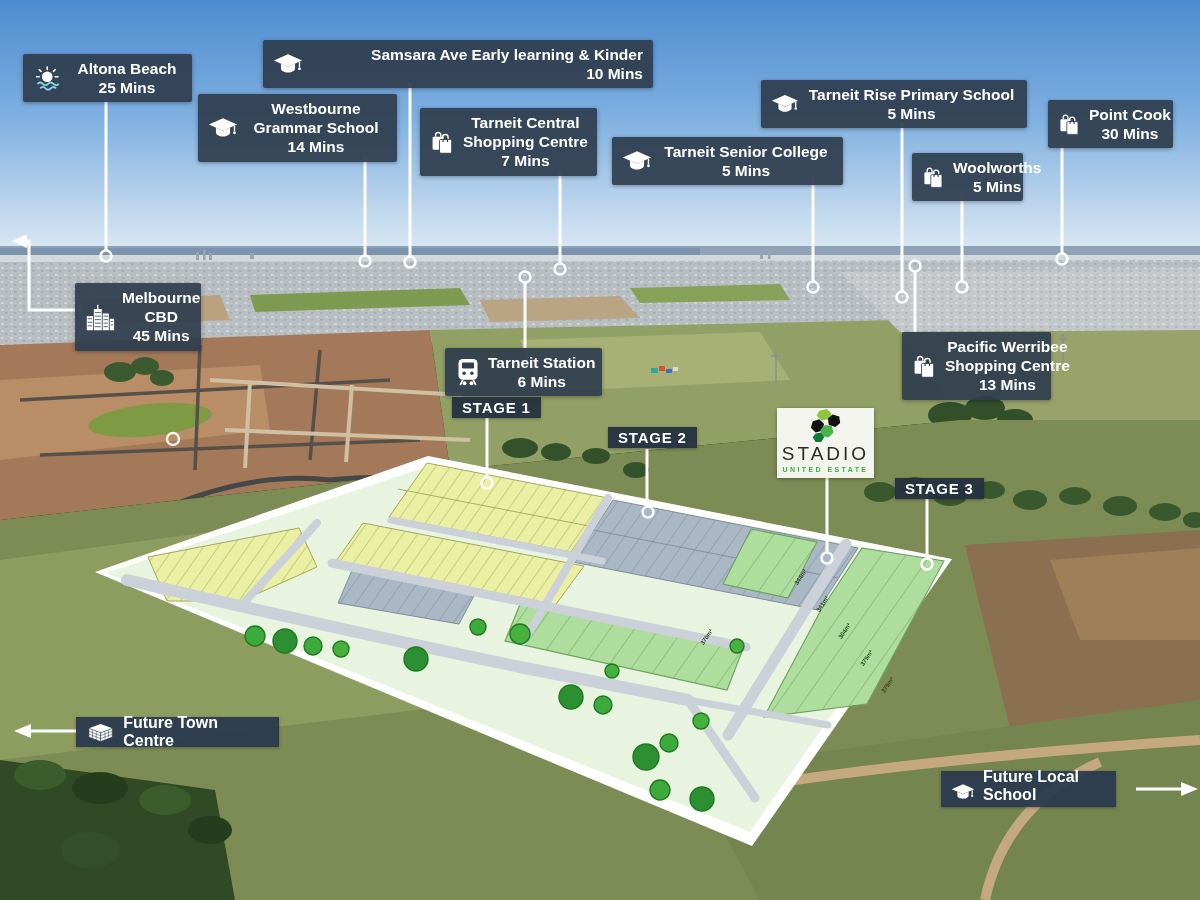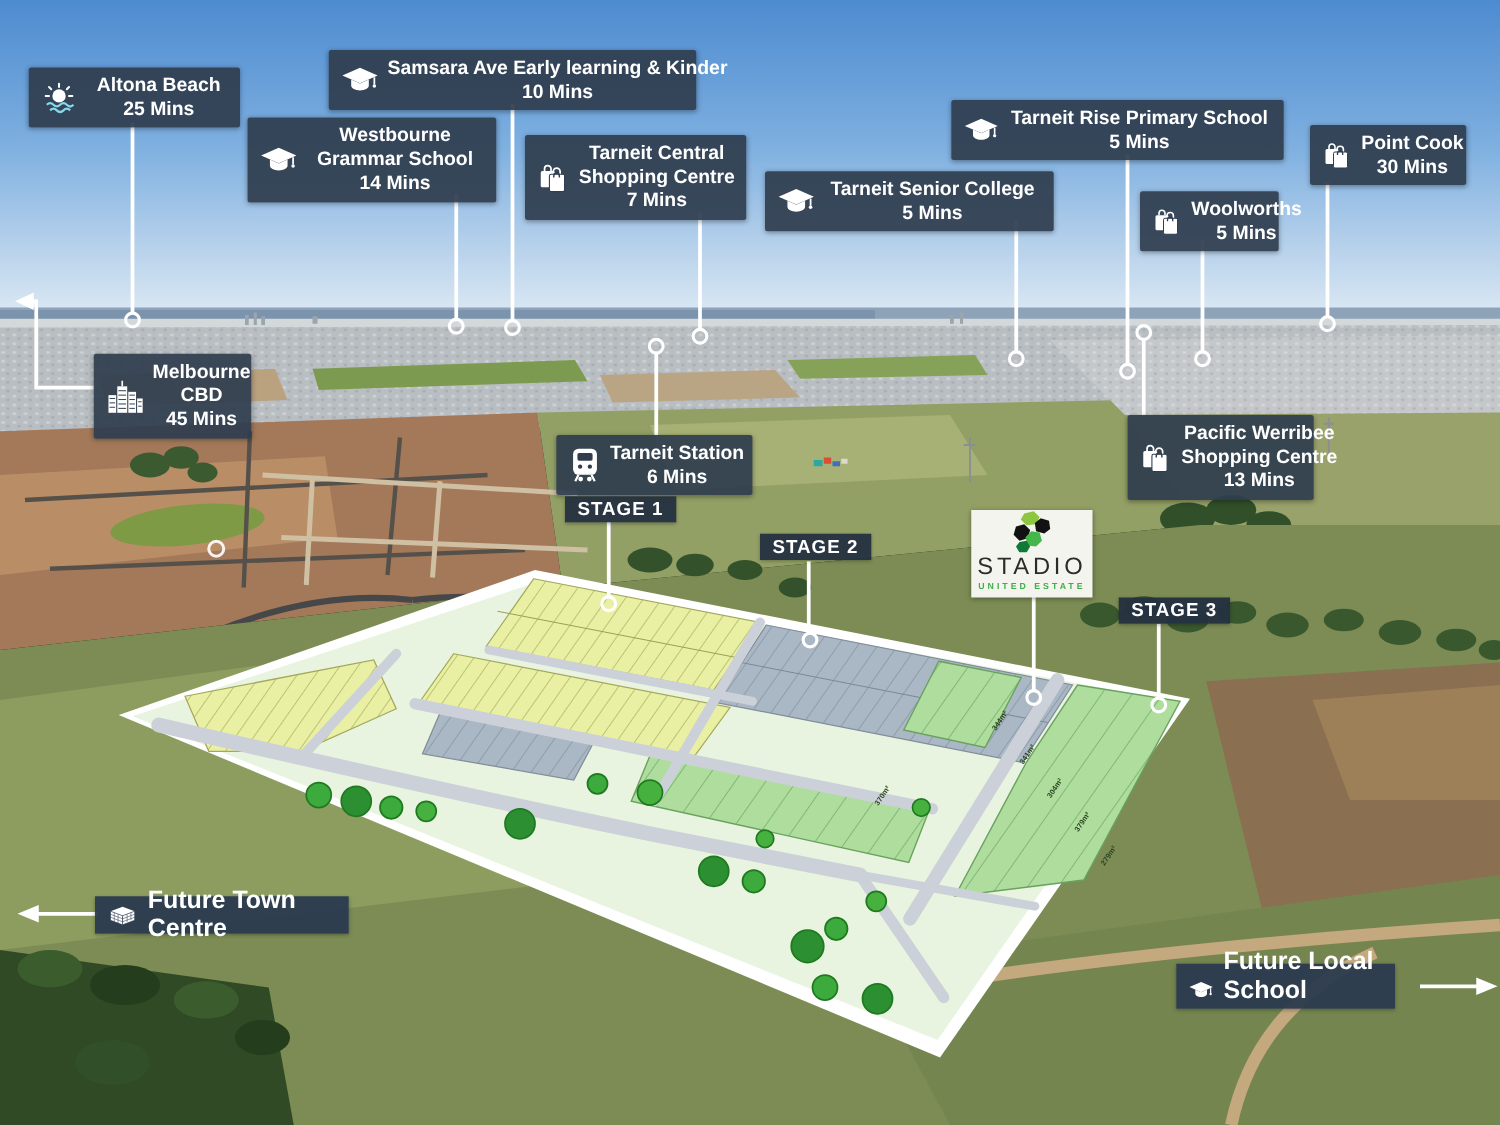--- a/index.html
+++ b/index.html
@@ -10,21 +10,21 @@
   .callout{position:absolute;display:flex;align-items:center;gap:7px;
            background:rgba(47,61,79,.93);color:#fff;padding:5px 10px;border-radius:2px;
            font-size:15.5px;font-weight:600;line-height:1.24;text-align:center;
            box-sizing:border-box;box-shadow:0 1px 4px rgba(0,0,0,.35);}
   .callout .txt{flex:1;display:flex;flex-direction:column;}
   .callout .l{display:block;white-space:nowrap;}
   .callout svg{flex:0 0 auto;}
   .stage{position:absolute;background:rgba(36,48,64,.95);color:#fff;font-size:15px;
          font-weight:600;letter-spacing:.8px;padding:2px 10px;box-shadow:0 1px 3px rgba(0,0,0,.3);}
   .future{position:absolute;display:flex;align-items:center;gap:8px;
-          background:rgba(42,58,78,.95);color:#fff;font-size:20px;font-weight:600;
+          background:rgba(42,58,78,.95);color:#fff;font-size:16px;font-weight:600;
           padding:3px 10px;box-sizing:border-box;box-shadow:0 1px 3px rgba(0,0,0,.3);}
   .logo{position:absolute;left:777px;top:408px;width:97px;height:70px;background:#f4f4ef;
         display:flex;flex-direction:column;align-items:center;justify-content:flex-start;
         box-shadow:0 1px 4px rgba(0,0,0,.35);}
   .logo .name{font-size:19px;letter-spacing:3px;color:#2b2b2b;font-weight:400;line-height:1;margin-top:2px;}
   .logo .tag{font-size:7px;letter-spacing:2.4px;color:#3fae49;font-weight:700;line-height:1;margin-top:3px;}
   .lot{position:absolute;font-size:6px;color:#2a451f;font-weight:600;transform:rotate(-56deg);}
 </style>
 </head>
 <body>
@@ -286,21 +286,21 @@
       <circle cx="16" cy="13" r="6" fill="#ffffff"></circle>
       <path d="M5 21 q3 -3 6 0 t6 0 t6 0 t6 0" stroke="#86d9e8" stroke-width="2" fill="none"></path>
       <path d="M8 26 q3 -3 6 0 t6 0 t6 0" stroke="#86d9e8" stroke-width="2" fill="none"></path>
     </svg>
     <div class="txt">
       <span class="l">Altona Beach</span>
       <span class="l">25 Mins</span>
     </div>
   </div>
 
-  <div class="callout" style="left:263px;top:40px;width:294px;">
+  <div class="callout" style="left:263px;top:40px;width:390px;text-align:right;">
     <svg width="30" height="24" viewBox="0 0 34 26" fill="#ffffff">
       <path d="M17 2 L33 9 L17 16 L1 9 Z"></path>
       <path d="M9 12.5 V18 C9 20.5 12.6 22.5 17 22.5 C21.4 22.5 25 20.5 25 18 V12.5 L17 16.2 Z"></path>
       <path d="M30 10.5 V17" stroke="#ffffff" stroke-width="1.6" fill="none"></path>
         <circle cx="30" cy="18.5" r="1.6"></circle>
     </svg>
     <div class="txt">
       <span class="l">Samsara Ave Early learning &amp; Kinder</span>
       <span class="l">10 Mins</span>
     </div>

